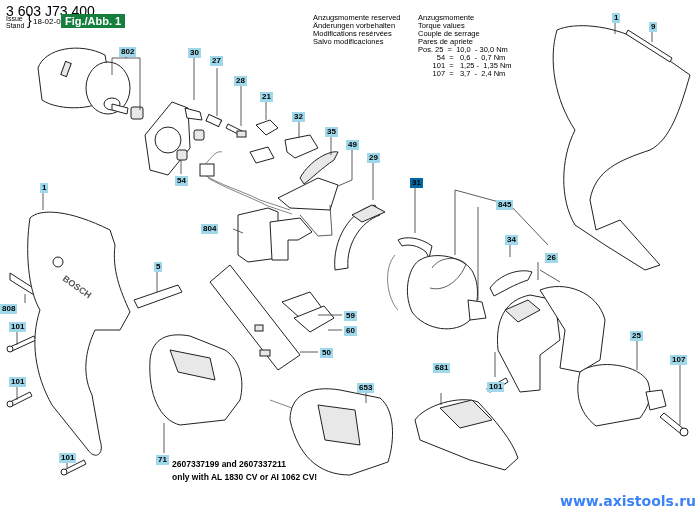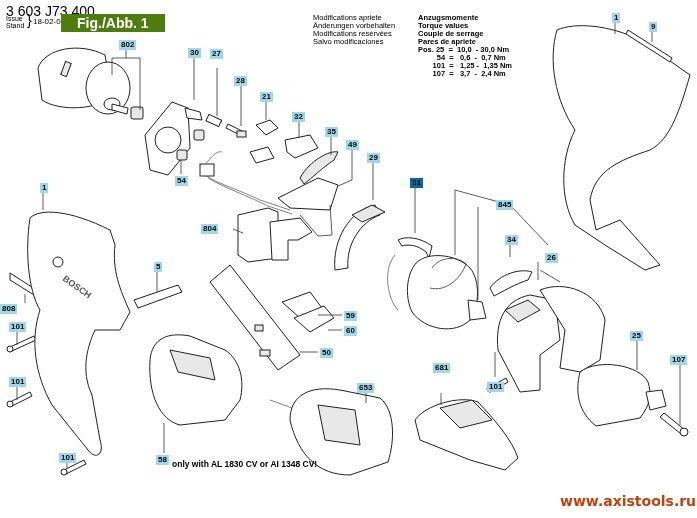--- a/index.html
+++ b/index.html
@@ -2,48 +2,48 @@
 <html><head>
 <meta charset="utf-8">
 <style>
   html, body { margin:0; padding:0; background:#ffffff; }
   body { width:697px; height:518px; position:relative; overflow:hidden; font-family:"Liberation Sans", sans-serif; color:#000; }
   .abs { position:absolute; }
   .docnum { left:6px; top:3px; font-size:14px; }
   .issue { left:6px; top:15px; font-size:7px; line-height:7px; }
   .issue-date { left:33px; top:17px; font-size:8px; }
   .brace { left:27px; top:13px; font-size:14px; line-height:14px; }
-  .fig { left:61px; top:14px; background:#4d7c0f; color:#fff; font-weight:bold; font-size:14px; padding:1px 16px; }
+  .fig { left:61px; top:14px; background:#15803d; color:#fff; font-weight:bold; font-size:11px; padding:1px 4px; }
   .notes { left:313px; top:14px; font-size:7.5px; line-height:8px; }
-  .torque { left:418px; top:14px; font-size:7.5px; line-height:8px;font-weight:bold; }
+  .torque { left:418px; top:14px; font-size:7.5px; line-height:8px; }
   .torque-row { white-space:pre; font-family:"Liberation Sans", sans-serif; }
   .label { position:absolute; background:#9fd8ea; color:#000; font-weight:bold; font-size:8px; padding:0 2px; line-height:10px; }
   .label.red { background:#0369a1; color:#000; }
   .note91 { left:172px; top:458px; font-size:8.5px; font-weight:bold; line-height:13px; }
-  .website { left:560px; top:493px; color:#c2410c; font-size:14px; font-weight:bold; font-family:"DejaVu Sans", sans-serif; }
+  .website { left:560px; top:493px; color:#3b82f6; font-size:14px; font-weight:bold; font-family:"DejaVu Sans", sans-serif; }
   svg.diagram { position:absolute; left:0; top:0; }
   svg .part { fill:#fff; stroke:#222; stroke-width:1; }
   svg .part-g { fill:#e8e8e8; stroke:#222; stroke-width:1; }
   svg .lead { fill:none; stroke:#333; stroke-width:0.8; }
   svg .thin { fill:none; stroke:#333; stroke-width:0.6; }
 </style>
 </head>
 <body>
 
 <div class="abs docnum">3 603 J73 400</div>
 <div class="abs issue">
   <div>Issue</div>
   <div>Stand</div>
 </div>
 <div class="abs brace">}</div>
 <div class="abs issue-date">18-02-05</div>
 <div class="abs fig">Fig./Abb. 1</div>
 
 <div class="abs notes">
-  <div>Modifications apriete</div>
+  <div>Anzugsmomente reserved</div>
   <div>Änderungen vorbehalten</div>
   <div>Modifications resérvées</div>
   <div>Salvo modificaciones</div>
 </div>
 <div class="abs torque">
   <div>Anzugsmomente</div>
   <div>Torque values</div>
   <div>Couple de serrage</div>
   <div>Pares de apriete</div>
   <div class="torque-row"><span>Pos.</span> <span>25</span>  =  <span>10,0  - 30,0 Nm</span></div>
@@ -252,50 +252,51 @@
     <path class="lead" d="M510,245 L510,257"></path>
     <path class="lead" d="M538,262 L538,280 M540,270 L560,282"></path>
     <path class="lead" d="M637,338 L637,370"></path>
     <path class="lead" d="M680,362 L680,425"></path>
     <path class="lead" d="M495,352 L495,377"></path>
     <path class="lead" d="M615,22 L615,34"></path>
     <path class="lead" d="M652,30 L652,42"></path>
   </g>
 </svg>
 
-<span class="label" style="left:119px;top:40px">802</span>
+<span class="label" style="left:119px;top:47px">802</span>
 <span class="label" style="left:188px;top:48px">30</span>
-<span class="label" style="left:210px;top:49px">27</span>
+<span class="label" style="left:210px;top:56px">27</span>
 <span class="label" style="left:234px;top:76px">28</span>
 <span class="label" style="left:260px;top:92px">21</span>
 <span class="label" style="left:292px;top:112px">32</span>
 <span class="label" style="left:325px;top:127px">35</span>
 <span class="label" style="left:346px;top:140px">49</span>
 <span class="label" style="left:367px;top:153px">29</span>
 <span class="label" style="left:175px;top:176px">54</span>
 <span class="label" style="left:40px;top:183px">1</span>
 <span class="label" style="left:154px;top:262px">5</span>
 <span class="label" style="left:0;top:304px">808</span>
 <span class="label" style="left:9px;top:322px">101</span>
 <span class="label" style="left:9px;top:377px">101</span>
 <span class="label" style="left:59px;top:453px">101</span>
 <span class="label" style="left:487px;top:382px">101</span>
 <span class="label" style="left:201px;top:224px">804</span>
 <span class="label" style="left:344px;top:311px">59</span>
 <span class="label" style="left:344px;top:326px">60</span>
 <span class="label" style="left:320px;top:348px">50</span>
-<span class="label" style="left:156px;top:455px">58</span>
+<span class="label" style="left:156px;top:455px">71</span>
 <span class="label" style="left:357px;top:383px">653</span>
 <span class="label" style="left:433px;top:363px">681</span>
 <span class="label red" style="left:410px;top:178px">31</span>
 <span class="label" style="left:496px;top:200px">845</span>
 <span class="label" style="left:505px;top:235px">34</span>
 <span class="label" style="left:545px;top:253px">26</span>
 <span class="label" style="left:630px;top:331px">25</span>
 <span class="label" style="left:670px;top:355px">107</span>
 <span class="label" style="left:612px;top:13px">1</span>
 <span class="label" style="left:649px;top:22px">9</span>
 
 <div class="abs note91">
-  <div>only with AL 1830 CV or AI 1348 CV!</div>
+  <div>2607337199 and 2607337211</div>
+  <div>only with AL 1830 CV or AI 1062 CV!</div>
 </div>
 
 <div class="abs website">www.axistools.ru</div>
 
 </body></html>

